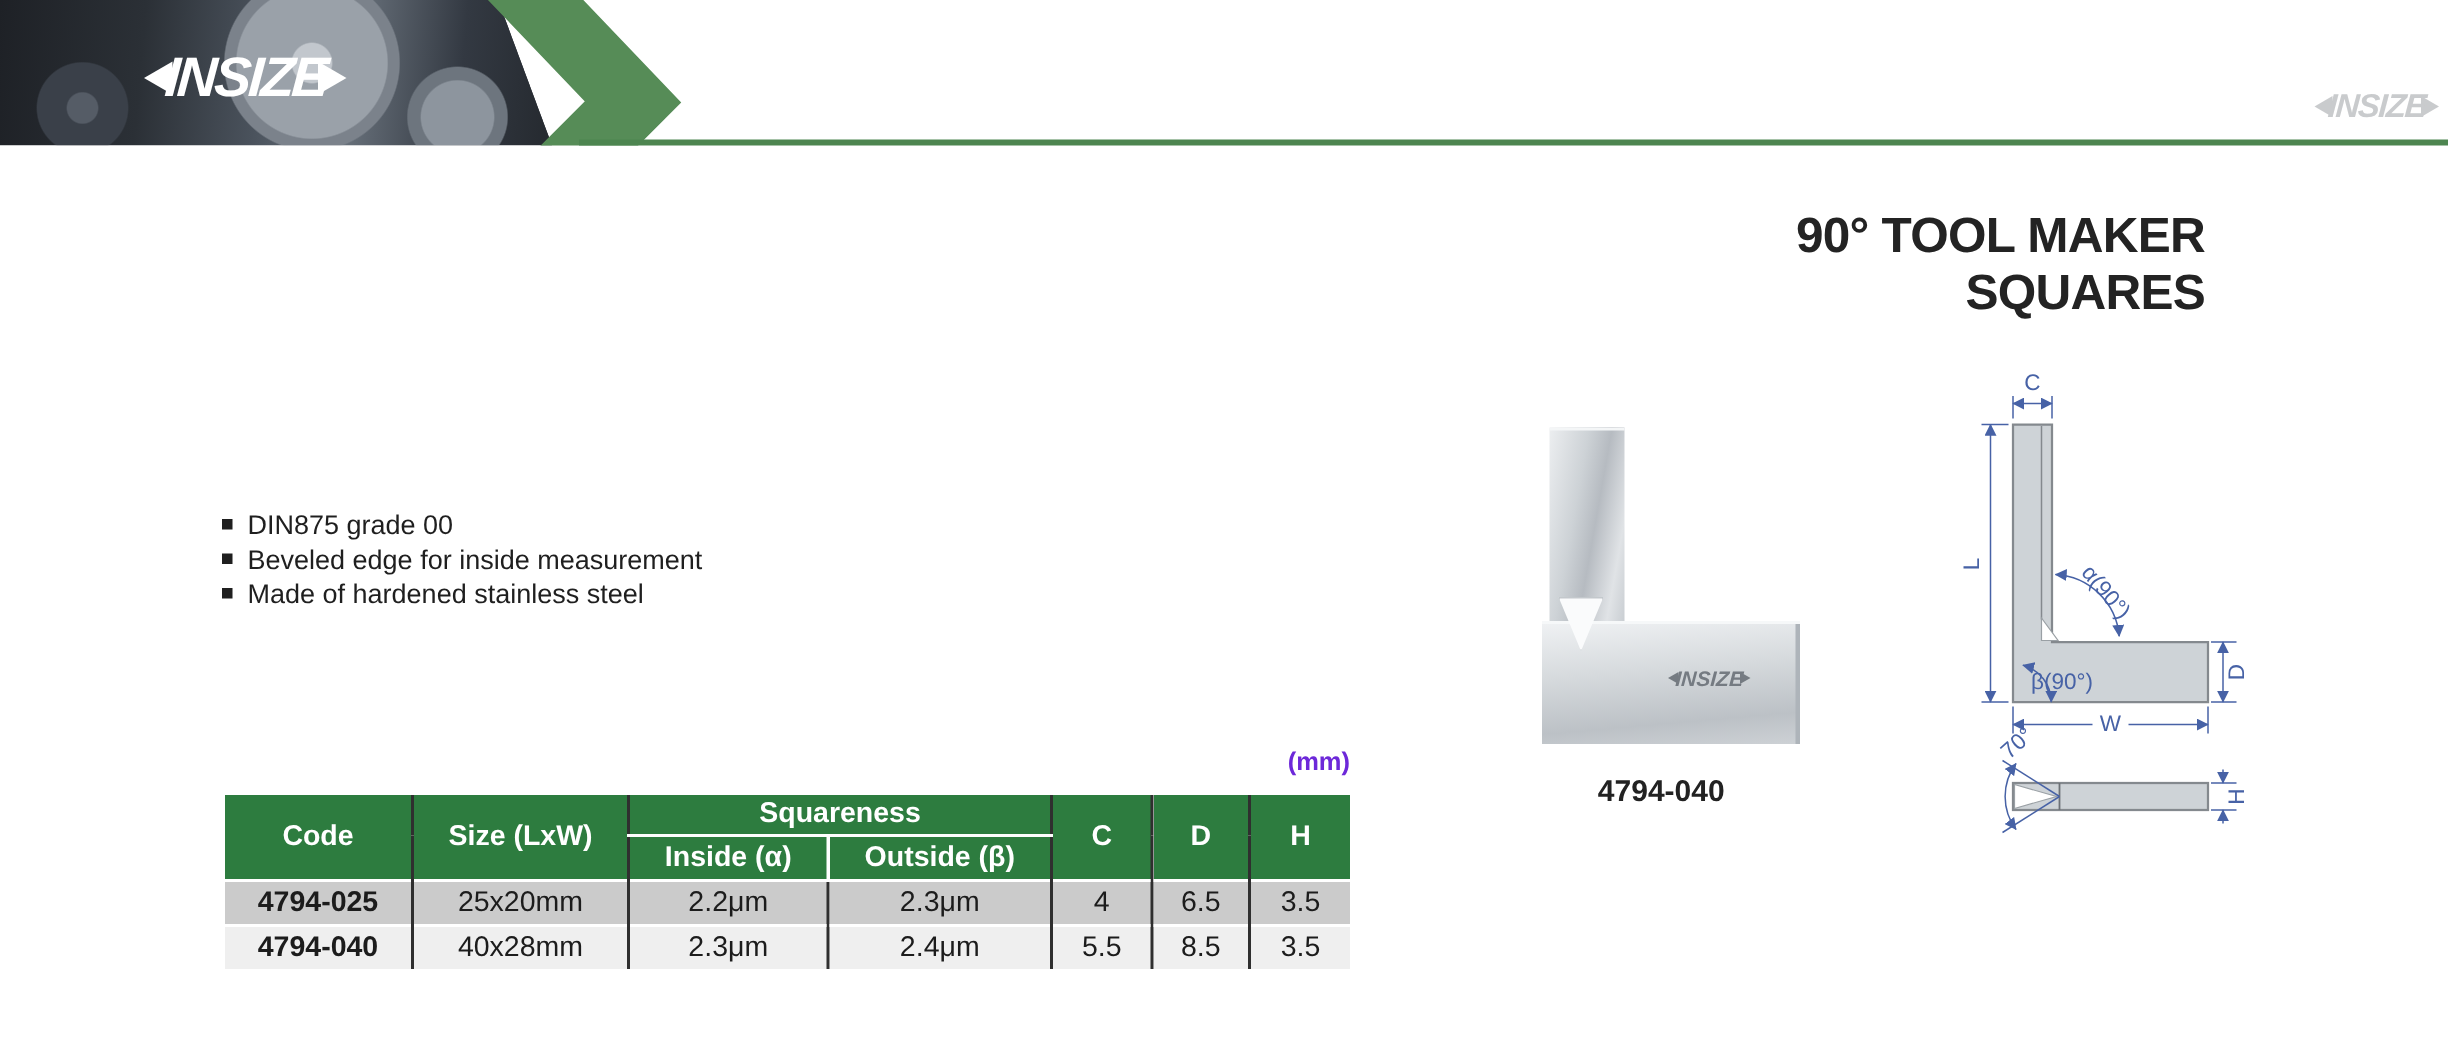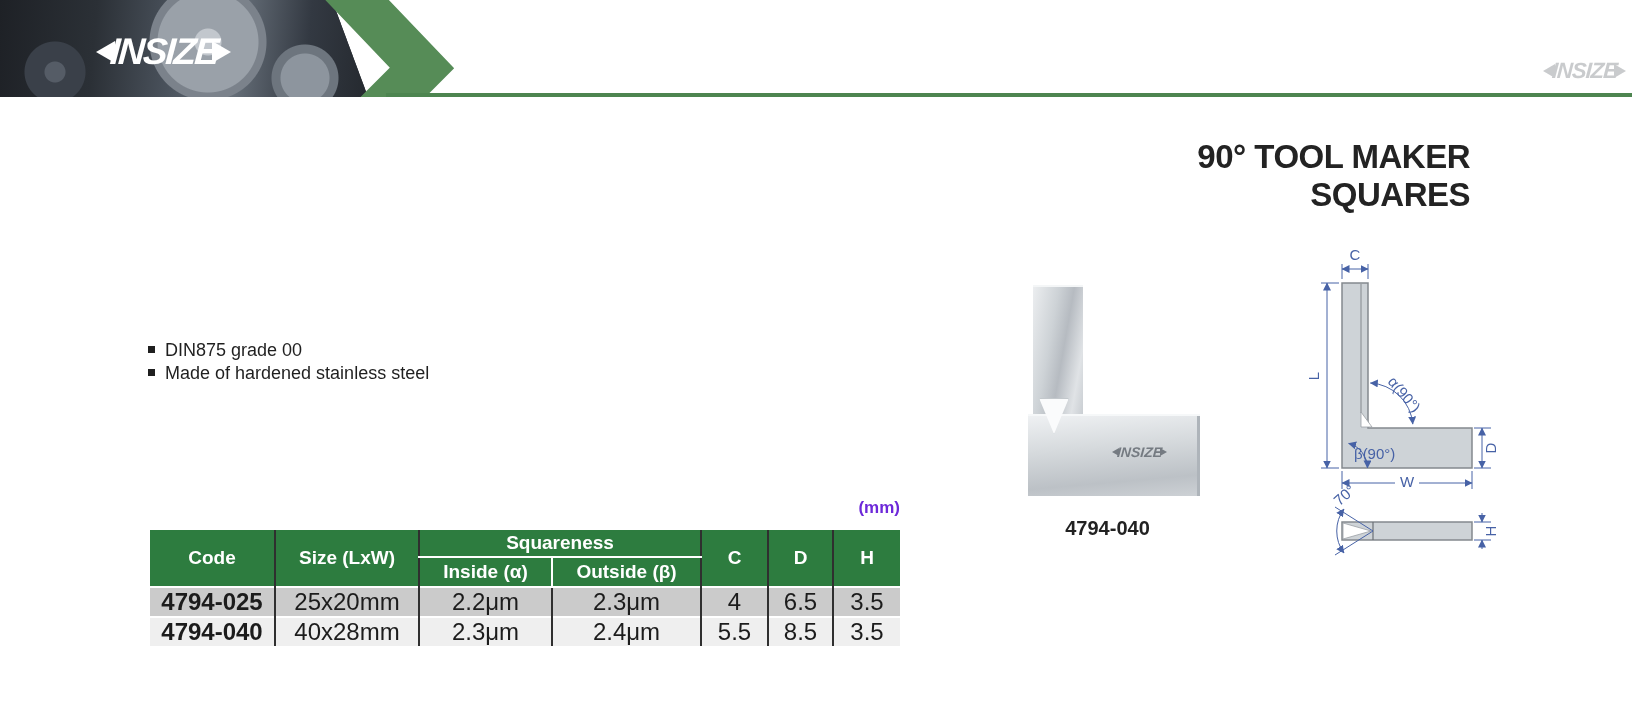--- a/index.html
+++ b/index.html
@@ -45,21 +45,21 @@
 
   
   #unit-label{position:absolute;left:760px;top:498px;width:140px;text-align:right;
       font-size:17px;font-weight:bold;color:#6d28d9;}
   #spec-table{position:absolute;left:150px;top:530px;}
   table.spec{border-collapse:collapse;table-layout:fixed;width:750px;}
   table.spec th,table.spec td{padding:0;text-align:center;vertical-align:middle;overflow:hidden;}
   table.spec th{background:#2d7c3f;color:#ffffff;font-size:19px;font-weight:bold;}
   table.spec .hA{height:27px;}
   table.spec .hB{height:30px;}
-  table.spec td{font-size:24px;color:#1c1c1c;height:28px;}
+  table.spec td{font-size:19px;color:#1c1c1c;height:28px;}
   table.spec .r0 td{background:#cbcbcb;border-top:2px solid #fff;}
   table.spec .r1 td{background:#efefef;border-top:2px solid #fff;}
   .bL{border-left:2px solid #2f2f2f;}
   .bLw{border-left:2px solid #ffffff;}
   .bBw{border-bottom:2px solid #ffffff;margin-top:45px;}
   td.code-cell{font-weight:bold;}
 
   
   #product-photo{position:absolute;left:1000px;top:281px;width:215px;height:270px;}
   .arm-v{position:absolute;left:33px;top:4px;width:50px;height:148px;
@@ -108,20 +108,24 @@
       <span class="tri-r"></span>
     </div>
   </div>
 
   <div id="page-title">90° TOOL MAKER SQUARES</div>
 
   <div id="features">
     <div class="feature-item">
       <span class="feature-bullet"></span>
       <span class="feature-text">DIN875 grade 00</span>
+    </div>
+    <div class="feature-item">
+      <span class="feature-bullet"></span>
+      <span class="feature-text">Beveled edge for inside measurement</span>
     </div>
     <div class="feature-item">
       <span class="feature-bullet"></span>
       <span class="feature-text">Made of hardened stainless steel</span>
     </div>
   </div>
 
   <div id="unit-label">(mm)</div>
 
   <div id="spec-table">

